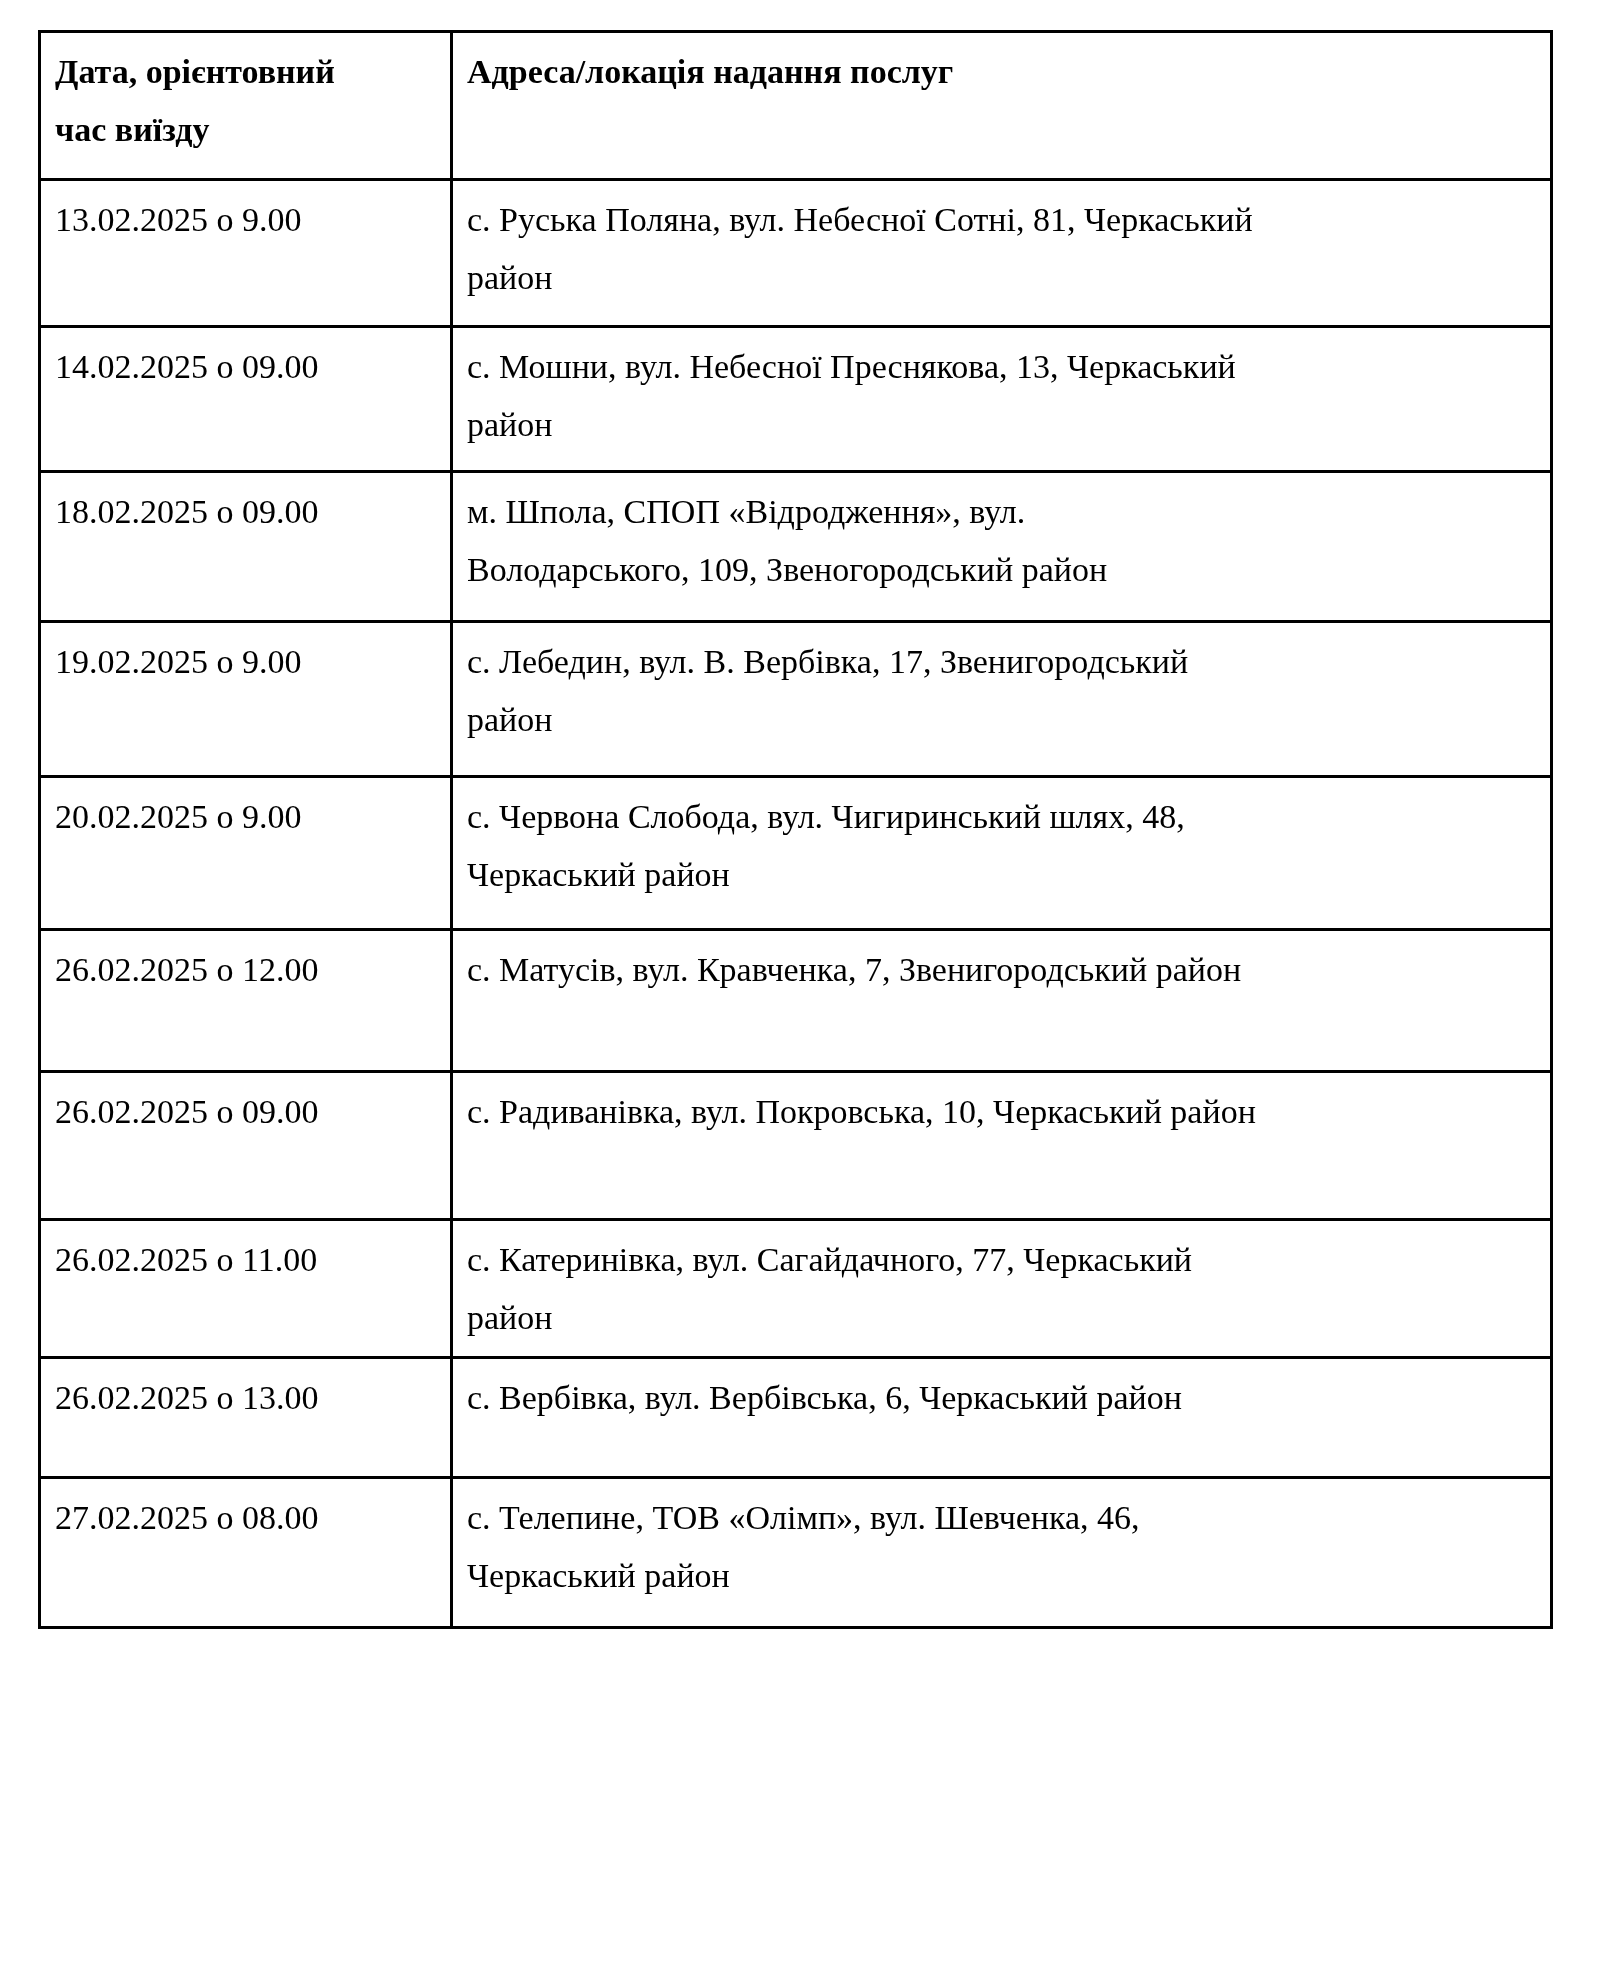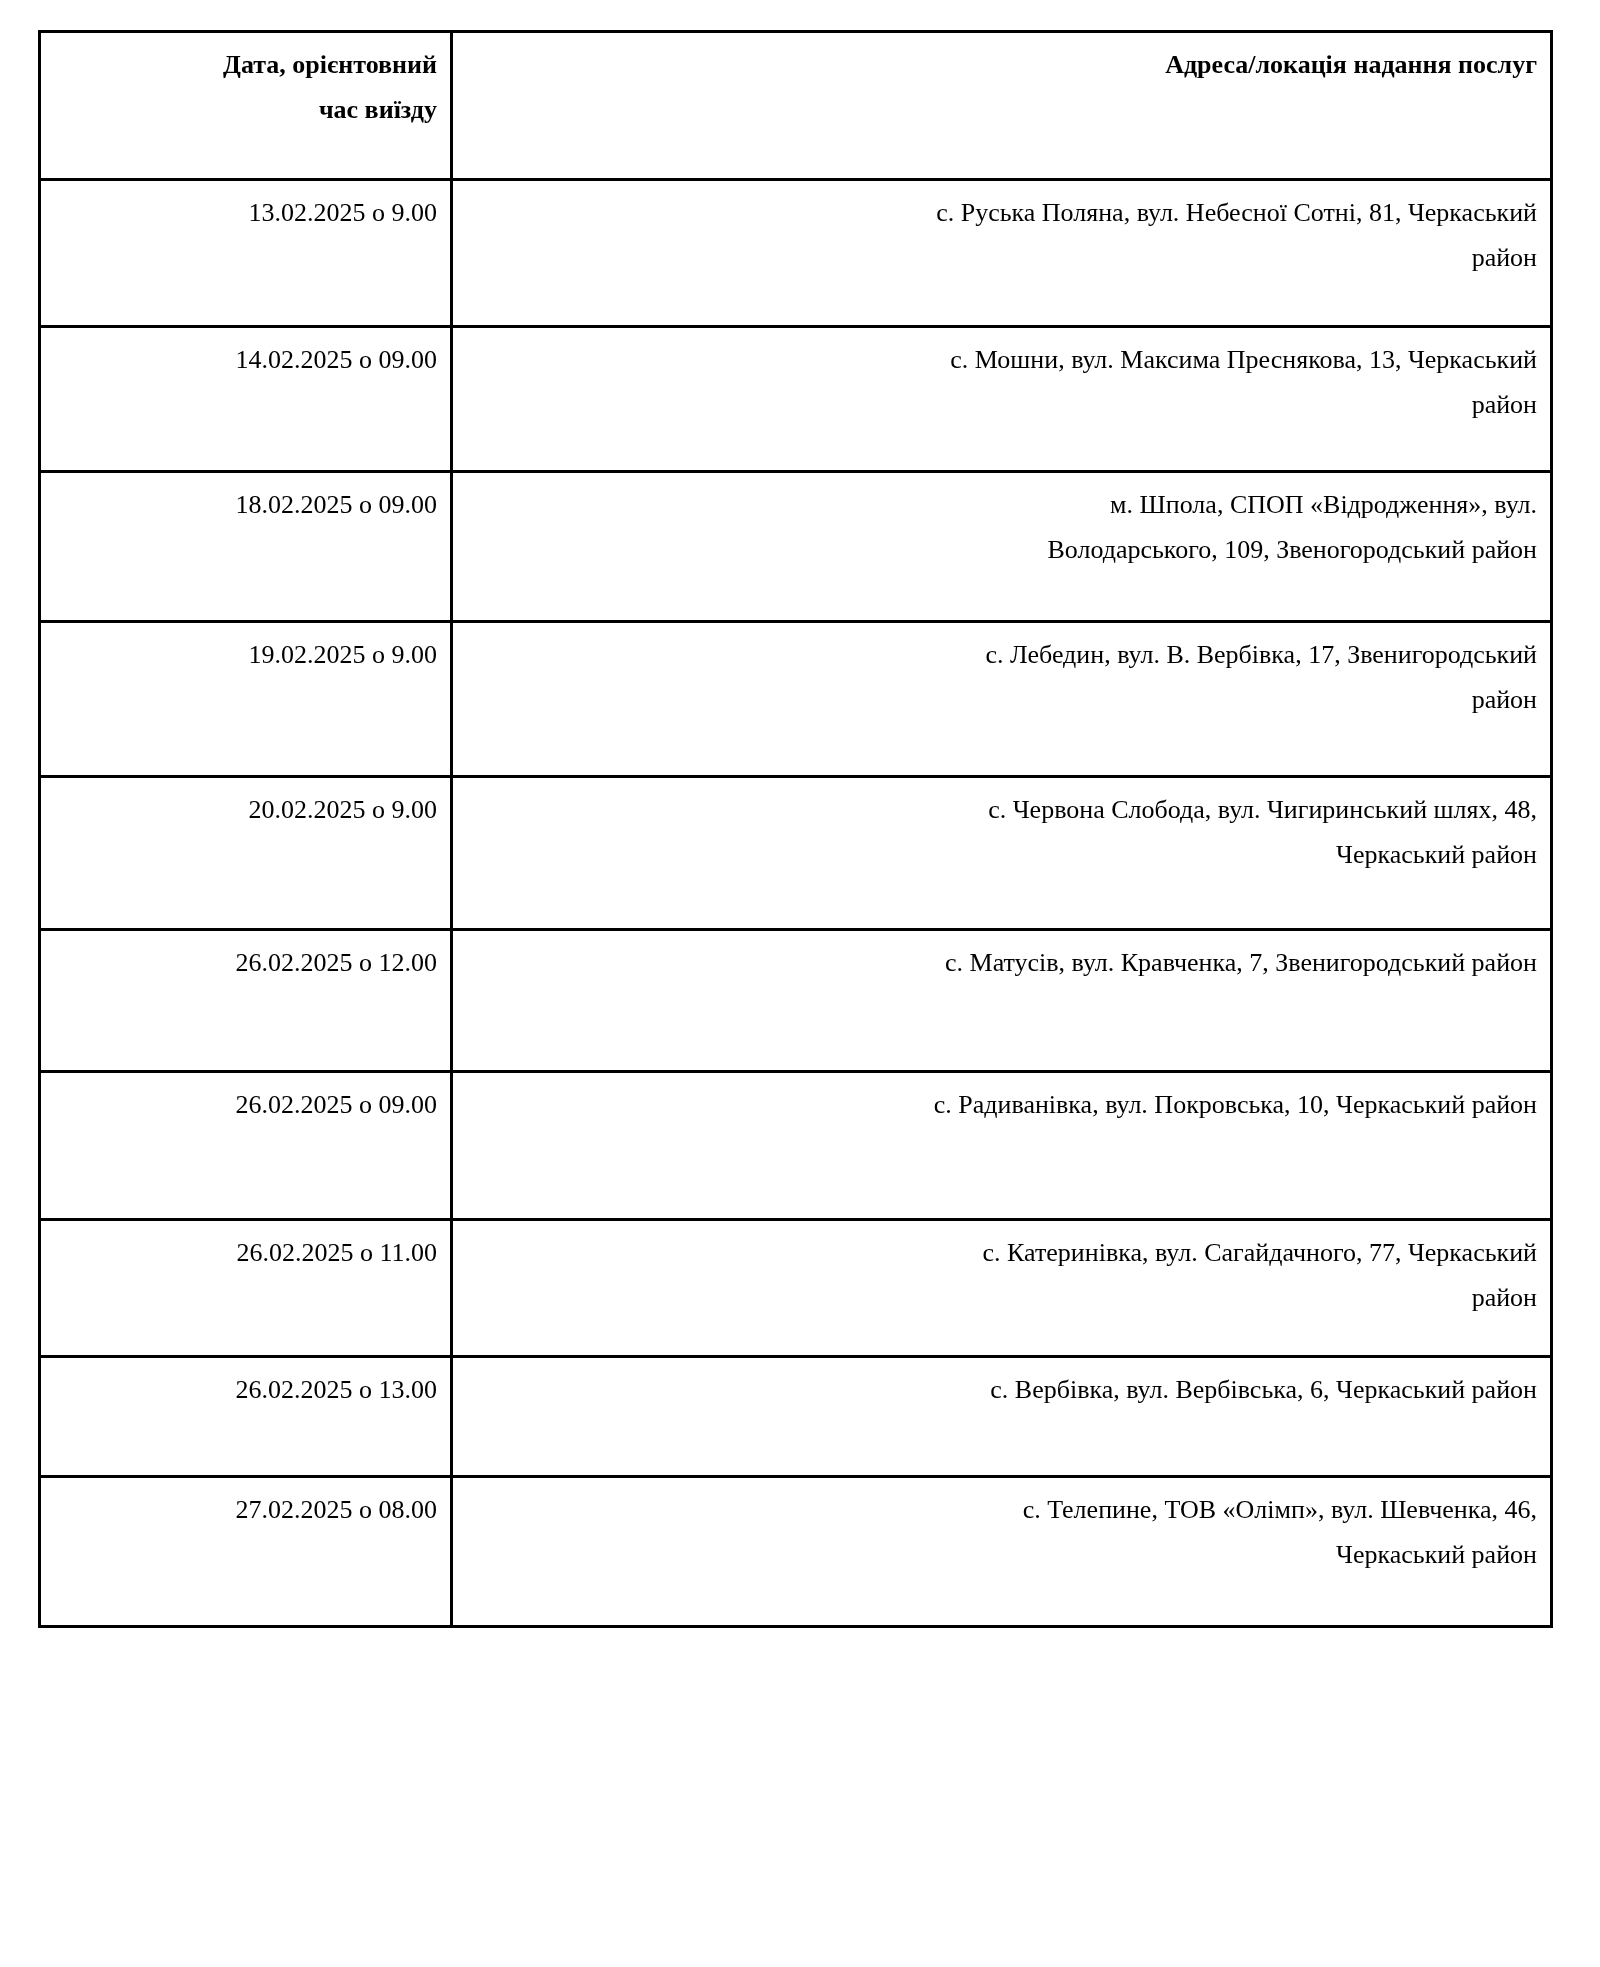--- a/index.html
+++ b/index.html
@@ -17,23 +17,23 @@
     margin: 30px 0 0 38px;
     width: 1512px;
     background: #ffffff;
   }
   table.schedule col.c-date { width: 412px; }
   table.schedule col.c-addr { width: 1100px; }
   table.schedule th,
   table.schedule td {
     border: 3px solid #000000;
     vertical-align: top;
-    text-align: right;
-    padding: 10px 13px 8px 14px;
-    font-size: 26px;
+    text-align: left;
+    padding: 10px 20px 8px 14px;
+    font-size: 34px;
     line-height: 1.72;
     white-space: pre-line;
     overflow: hidden;
     box-sizing: border-box;
   }
   table.schedule th {
     font-weight: bold;
   }
   
   thead tr            { height: 148px; }
@@ -66,21 +66,21 @@
     </tr>
   </thead>
   <tbody>
     <tr>
       <td>13.02.2025 о 9.00</td>
       <td>с. Руська Поляна, вул. Небесної Сотні, 81, Черкаський
 район</td>
     </tr>
     <tr>
       <td>14.02.2025 о 09.00</td>
-      <td>с. Мошни, вул. Максима Преснякова, 13, Черкаський
+      <td>с. Мошни, вул. Небесної Преснякова, 13, Черкаський
 район</td>
     </tr>
     <tr>
       <td>18.02.2025 о 09.00</td>
       <td>м. Шпола, СПОП «Відродження», вул.
 Володарського, 109, Звеногородський район</td>
     </tr>
     <tr>
       <td>19.02.2025 о 9.00</td>
       <td>с. Лебедин, вул. В. Вербівка, 17, Звенигородський

